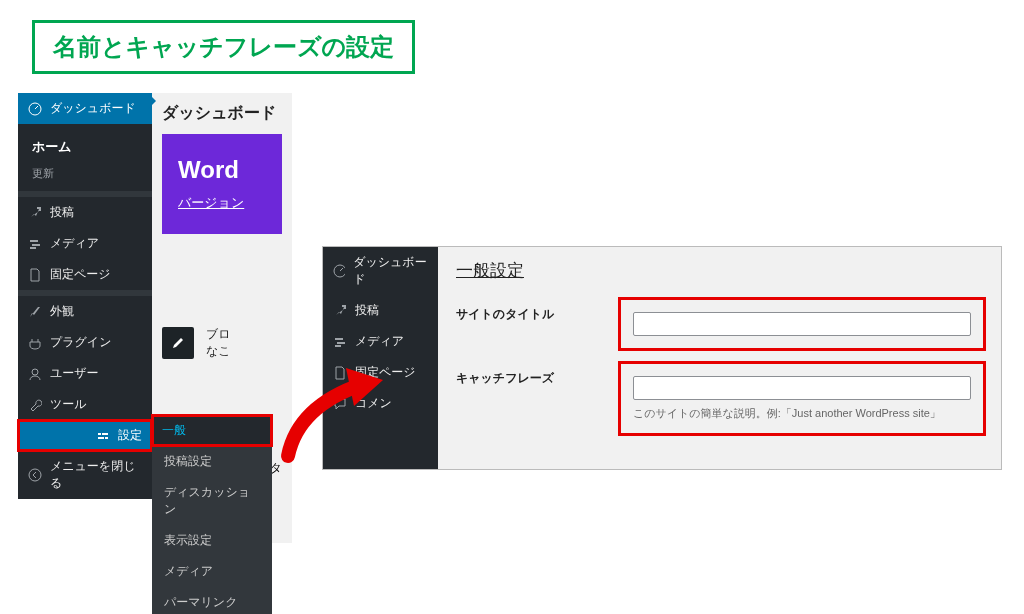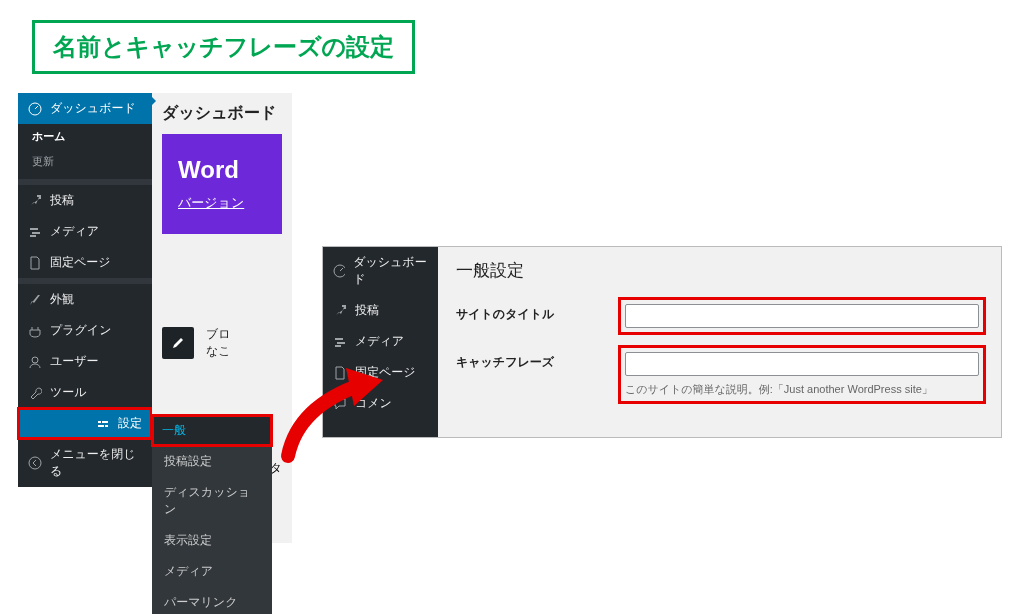--- a/index.html
+++ b/index.html
@@ -41,21 +41,21 @@
       gap: 8px;
       padding: 7px 10px;
       color: #eee;
       cursor: pointer;
     }
     .sidebar1 .item svg { width: 14px; height: 14px; fill: #9ea3a8; flex-shrink:0; }
     .sidebar1 .item.active { background: #0073aa; color: #fff; }
     .sidebar1 .item.active svg { fill: #fff; }
     .sidebar1 .item.current { background: #0073aa; color: #fff; justify-content: flex-end; }
     .sidebar1 .item.current svg { fill: #fff; }
-    .home-sub { padding: 5px 10px 5px 14px; color:#fff; font-size:11px; font-weight:700; }
+    .home-sub { padding: 14px 10px 5px 14px; color:#fff; font-size:13px; font-weight:700; }
     .update-sub { padding: 5px 10px 10px 14px; color:#9ea3a8; font-size:11px; }
     .sep { height: 6px; background: #31373c; }
     .sidebar1 .red-outline {
       outline: 3px solid #e60000;
       outline-offset: -2px;
     }
     .pointer {
       position: absolute;
       top: 93px; left: 148px;
       width: 0; height: 0;
@@ -135,31 +135,31 @@
     }
     .sidebar2 .item {
       display:flex; align-items:center; gap:8px;
       padding: 7px 10px; cursor:pointer;
     }
     .sidebar2 .item svg{width:14px;height:14px;fill:#9ea3a8;}
     .settings-area {
       flex:1;
       padding: 12px 18px 20px 18px;
     }
-    .settings-area h2 { font-size: 17px; font-weight:400; color:#222; margin-bottom:18px;}
+    .settings-area h2 { font-size: 17px; font-weight:400; color:#222; margin-bottom:18px;text-decoration:underline;}
     .form-row {
       display:flex;
       align-items:flex-start;
       gap: 50px;
       margin-bottom: 16px;
     }
     .form-row label { font-size:12px; font-weight:700; color:#222; width: 115px; padding-top:6px;}
     .field-box {
       outline: 3px solid #e60000;
-      padding: 4px;
+      padding: 12px;
       flex:1;
     }
     .field-box input {
       width: 100%;
       padding: 4px 6px;
       border: 1px solid #8c8f94;
       border-radius: 2px;
       font-size: 12px;
       background: #fff;
     }

